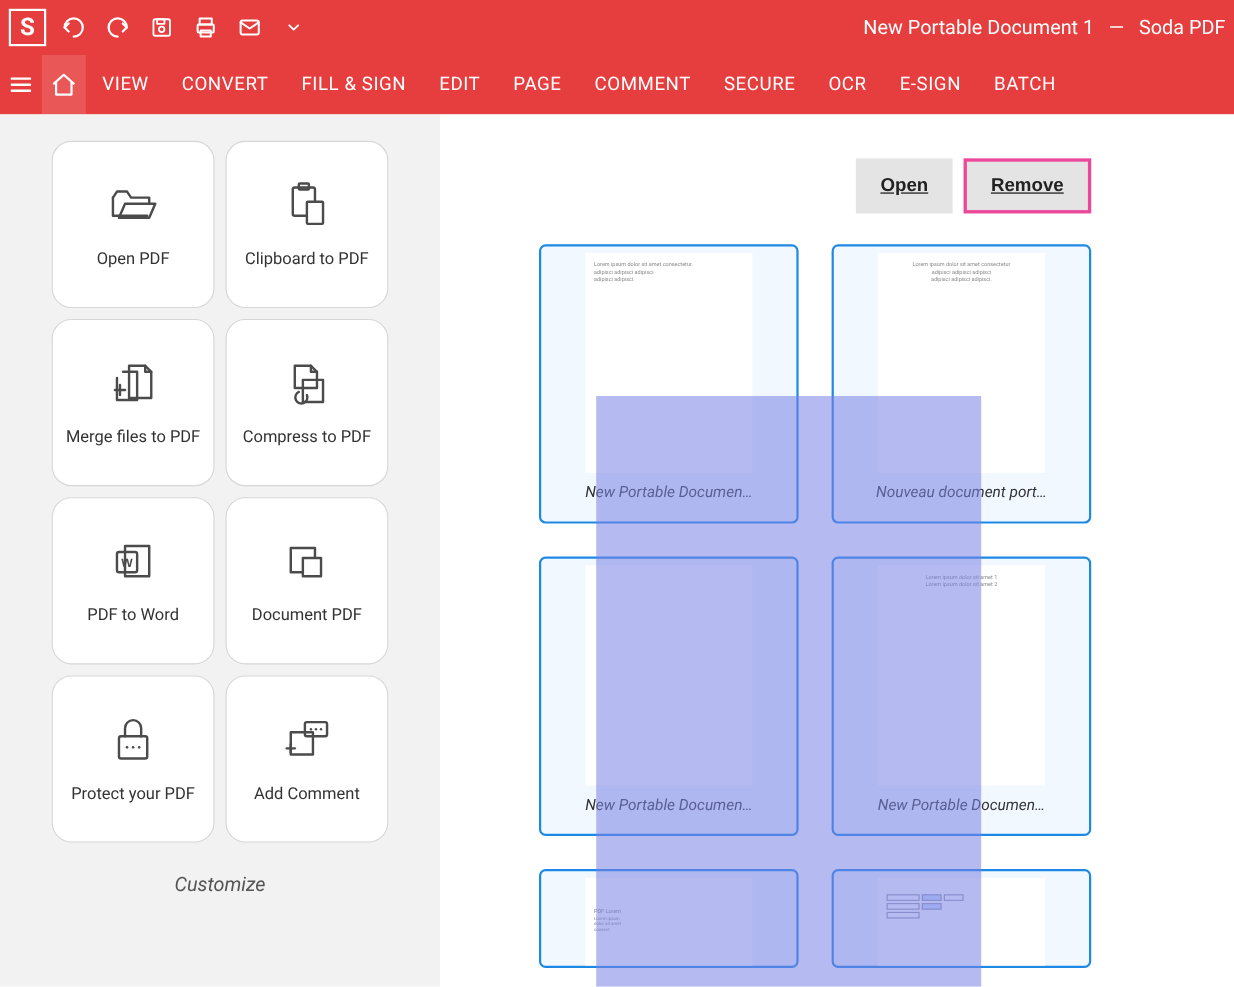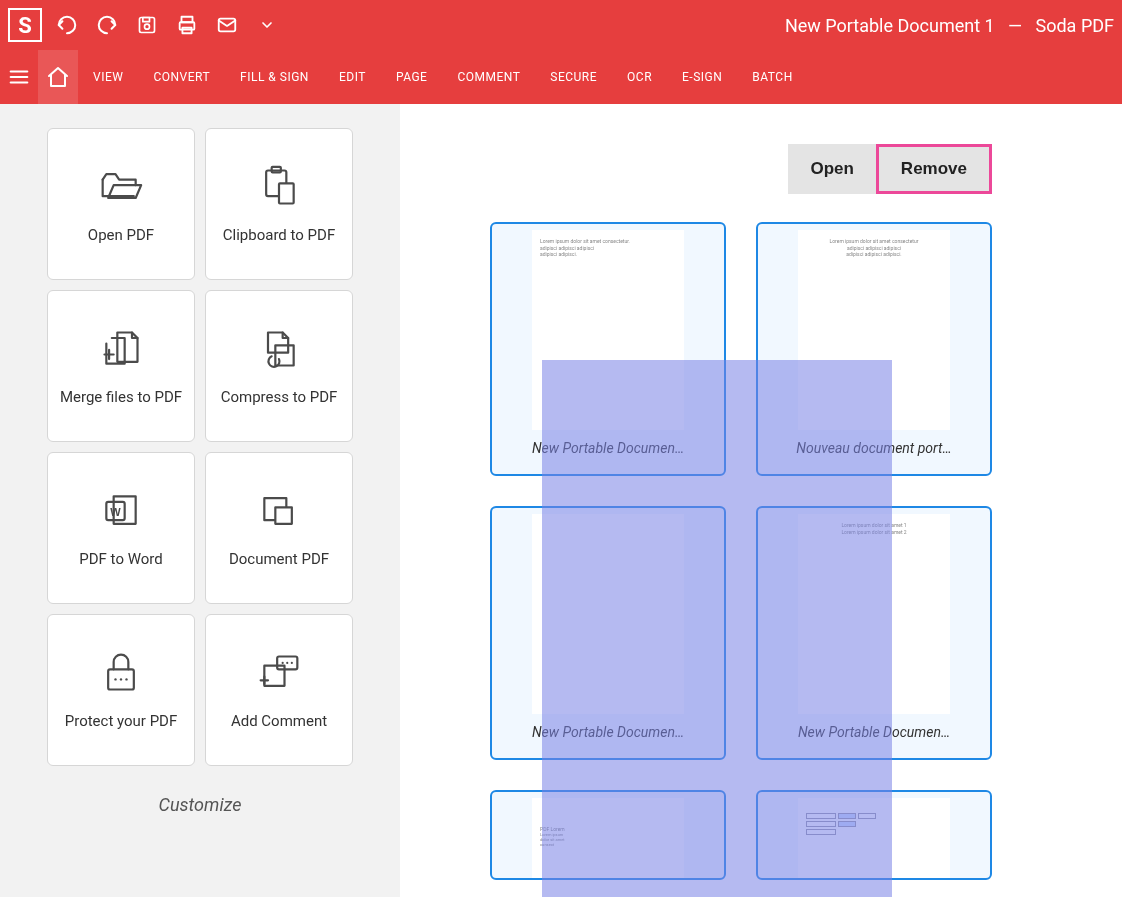--- a/index.html
+++ b/index.html
@@ -45,21 +45,21 @@
     height: 54px;
     width: 38px;
     display: flex; align-items: center; justify-content: center;
     cursor: pointer;
   }
   .ribbon .home-tab { background: #fff2; width: 40px; }
   .ribbon .tab {
     padding: 0 15px;
     height: 54px;
     display: flex; align-items: center;
-    font-size: 12px; letter-spacing: 0.5px;
+    font-size: 17px; letter-spacing: 0.5px;
     cursor: pointer;
     white-space: nowrap;
   }
   .main {
     display: flex;
     height: calc(897px - 50px - 54px);
   }
   .sidebar {
     width: 400px;
     background: #f2f2f2;
@@ -71,21 +71,21 @@
   .action-grid {
     display: grid;
     grid-template-columns: 1fr 1fr;
     gap: 10px;
   }
   .action-tile {
     width: 148px;
     height: 152px;
     background: #fff;
     border: 1px solid #d6d6d6;
-    border-radius: 6px;
+    border-radius: 18px;
     display: flex;
     flex-direction: column;
     align-items: center;
     justify-content: center;
     cursor: pointer;
     text-align: center;
     padding: 8px;
   }
   .action-tile .icon { height: 48px; margin-bottom: 14px; color: #484848; display:flex;align-items:center;justify-content:center;}
   .action-tile .label { font-size: 15px; color: #333; line-height: 1.4; }
@@ -93,22 +93,24 @@
   .content {
     flex: 1;
     background: #fff;
     padding: 40px 20px 0 50px;
     overflow: hidden;
     position: relative;
   }
   .content-toolbar {
     display: flex;
     justify-content: flex-end;
+    gap: 10px;
     margin-bottom: 28px;
     padding-right: 110px;
+    text-decoration: underline;
   }
   .tool-btn {
     background: #e4e4e4;
     border: none;
     padding: 12px 22px;
     font-size: 17px;
     font-weight: 600;
     color: #222;
     cursor: pointer;
   }

